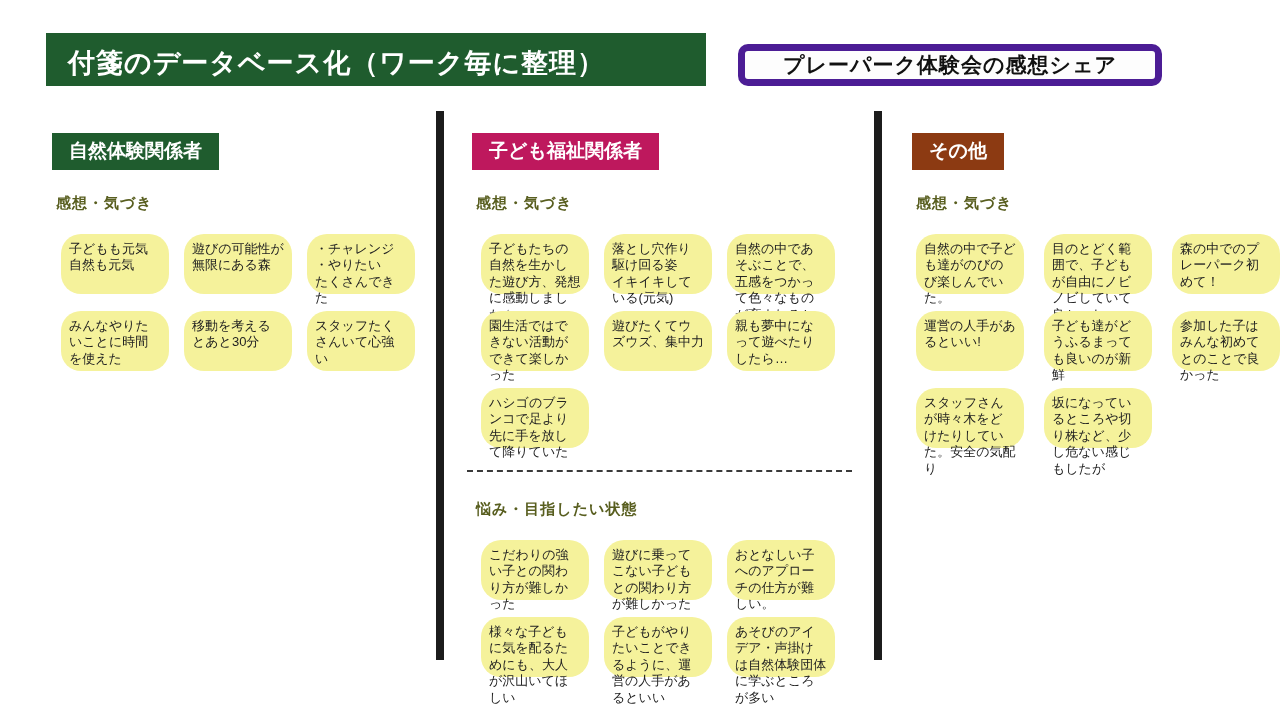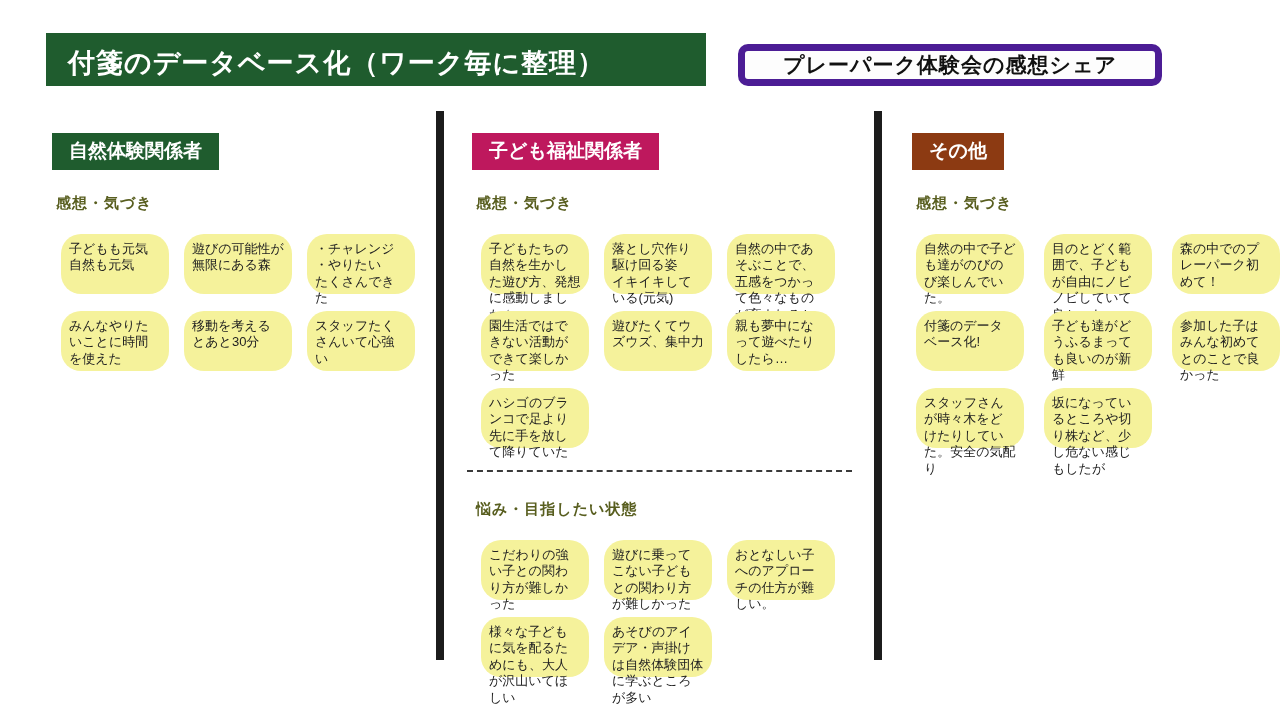--- a/index.html
+++ b/index.html
@@ -102,32 +102,33 @@
         <div class="note">親も夢中になって遊べたりしたら…</div>
         <div class="note">ハシゴのブランコで足より先に手を放して降りていた</div>
       </div>
     <div class="dashed-divider"></div>
     <div class="section-label second">悩み・目指したい状態</div>
     <div class="notes">
         <div class="note">こだわりの強い子との関わり方が難しかった</div>
         <div class="note">遊びに乗ってこない子どもとの関わり方が難しかった</div>
         <div class="note">おとなしい子へのアプローチの仕方が難しい。</div>
         <div class="note">様々な子どもに気を配るためにも、大人が沢山いてほしい</div>
+        <div class="note">子どもがやりたいことできるように、運営の人手があるといい</div>
         <div class="note">あそびのアイデア・声掛けは自然体験団体に学ぶところが多い</div>
       </div>
   </div>
 
   <div class="column col-other">
     <span class="pill">その他</span>
     <div class="section-label">感想・気づき</div>
     <div class="notes">
         <div class="note">自然の中で子ども達がのびのび楽しんでいた。</div>
         <div class="note">目のとどく範囲で、子どもが自由にノビノビしていて良かった</div>
         <div class="note">森の中でのプレーパーク初めて！</div>
-        <div class="note">付箋のデータベース化!</div>
+        <div class="note">運営の人手があるといい!</div>
         <div class="note">子ども達がどうふるまっても良いのが新鮮</div>
         <div class="note">参加した子はみんな初めてとのことで良かった</div>
         <div class="note">スタッフさんが時々木をどけたりしていた。安全の気配り</div>
         <div class="note">坂になっているところや切り株など、少し危ない感じもしたが</div>
       </div>
   </div>
 
 </div>
 
 </body></html>

